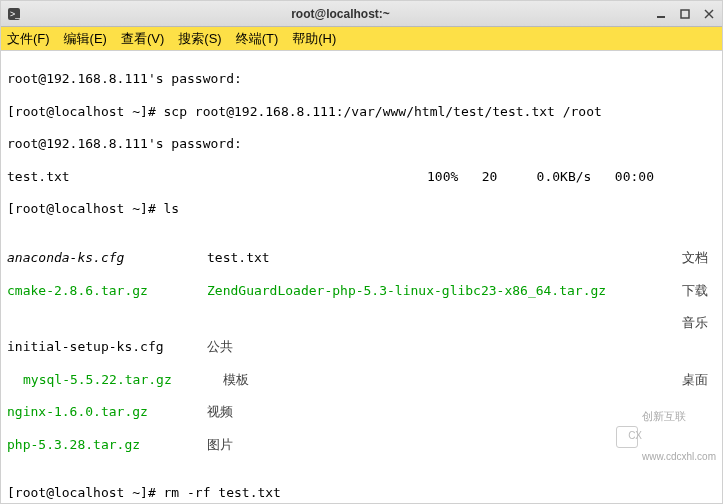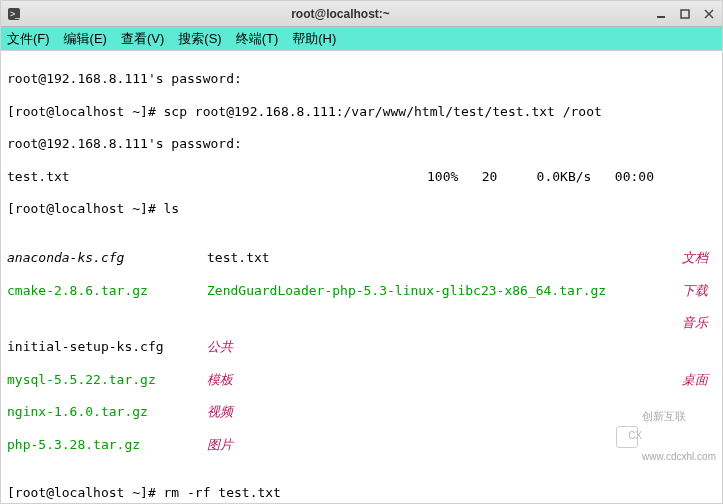--- a/index.html
+++ b/index.html
@@ -21,42 +21,42 @@
       border-bottom: 1px solid #b8b8b8;
       font-family: sans-serif;
       font-size: 12px;
     }
     .titlebar-left { width: 20px; display:flex; align-items:center; }
     .titlebar-title { flex:1; text-align:center; font-weight:bold; color:#333; }
     .titlebar-controls { display:flex; gap:10px; align-items:center; }
     .win-btn { width:14px; height:14px; display:inline-flex; align-items:center; justify-content:center; color:#444; }
     .menubar {
       height: 24px;
-      background: #5eead4;
+      background: #fde047;
       display:flex;
       align-items:center;
       padding: 0 6px;
       gap: 14px;
       font-family: sans-serif;
       font-size: 13px;
       border-bottom: 1px solid #d0d0d0;
     }
     .menu-item { cursor:default; }
     .terminal {
       padding: 4px 6px;
       line-height: 1.25;
       white-space: pre;
       font-size: 13px;
       color: #000;
       position: relative;
       height: calc(504px - 26px - 24px);
       overflow: hidden;
     }
     .green { color: #00a000; }
-    .blue  { color: #be185d; font-style: italic; }
+    .blue  { color: #404040; }
     .right-labels {
       position:absolute;
       right: 8px;
       width: 32px;
       text-align:left;
     }
     .watermark {
       position:absolute;
       right:6px;
       bottom:14px;
@@ -116,21 +116,21 @@
 <div class="terminal">
 <div>root@192.168.8.111's password:</div>
 <div>[root@localhost ~]# scp root@192.168.8.111:/var/www/html/test/test.txt /root</div>
 <div>root@192.168.8.111's password:</div>
 <div><span style="display:inline-block;width:420px;">test.txt</span><span>100%   20     0.0KB/s   00:00</span></div>
 <div>[root@localhost ~]# ls</div>
 
 <div><span style="display:inline-block;width:200px;font-style:italic;">anaconda-ks.cfg</span><span>test.txt</span><span class="right-labels blue">文档</span></div>
 <div><span class="green" style="display:inline-block;width:200px;">cmake-2.8.6.tar.gz</span><span class="green">ZendGuardLoader-php-5.3-linux-glibc23-x86_64.tar.gz</span><span class="right-labels blue">下载</span></div>
 <div><span style="display:inline-block;width:200px;margin-top:24px;">initial-setup-ks.cfg</span><span class="blue">公共</span><span class="right-labels blue">音乐</span></div>
-<div><span class="green" style="display:inline-block;width:200px;">mysql-5.5.22.tar.gz</span><span class="blue">模板</span><span class="right-labels blue">桌面</span></div>
+<div><span class="green" style="display:inline-block;width:200px;margin-left:16px;">mysql-5.5.22.tar.gz</span><span class="blue">模板</span><span class="right-labels blue">桌面</span></div>
 <div><span class="green" style="display:inline-block;width:200px;">nginx-1.6.0.tar.gz</span><span class="blue">视频</span></div>
 <div><span class="green" style="display:inline-block;width:200px;">php-5.3.28.tar.gz</span><span class="blue">图片</span></div>
 
 <div>[root@localhost ~]# rm -rf test.txt</div>
 
 
 
 
 
 

